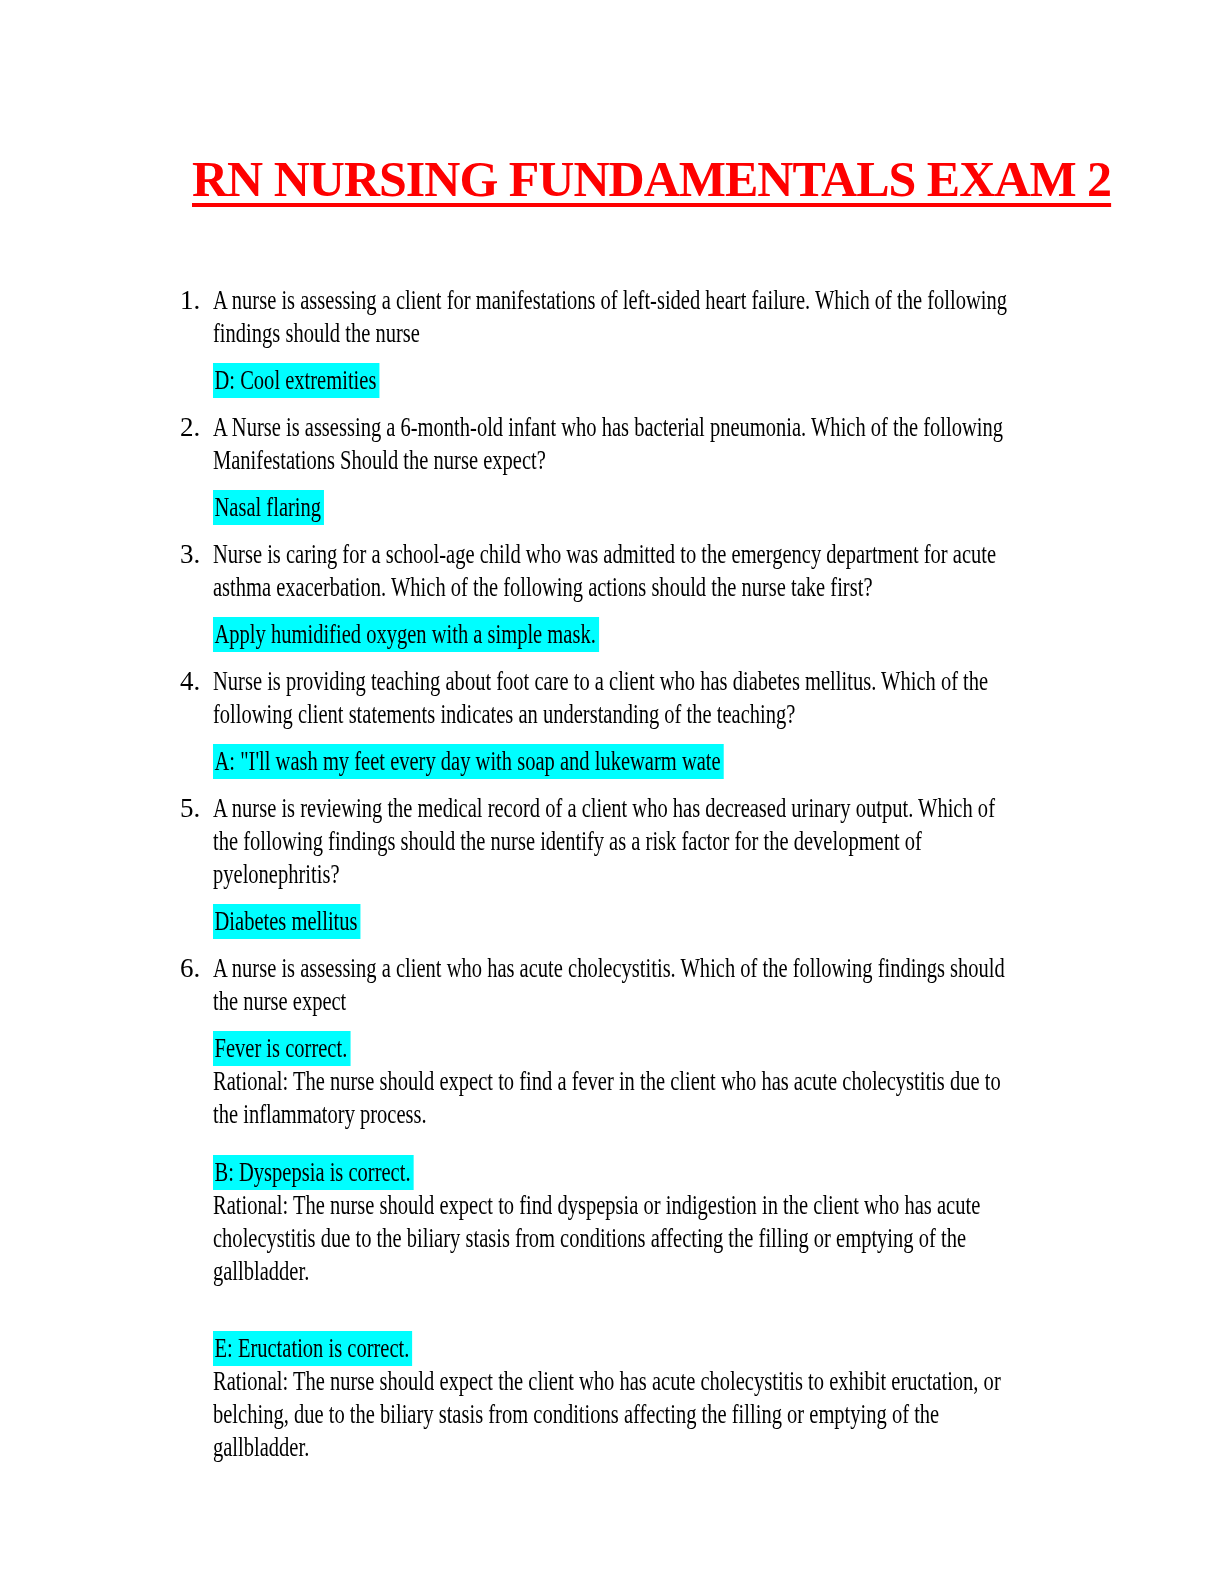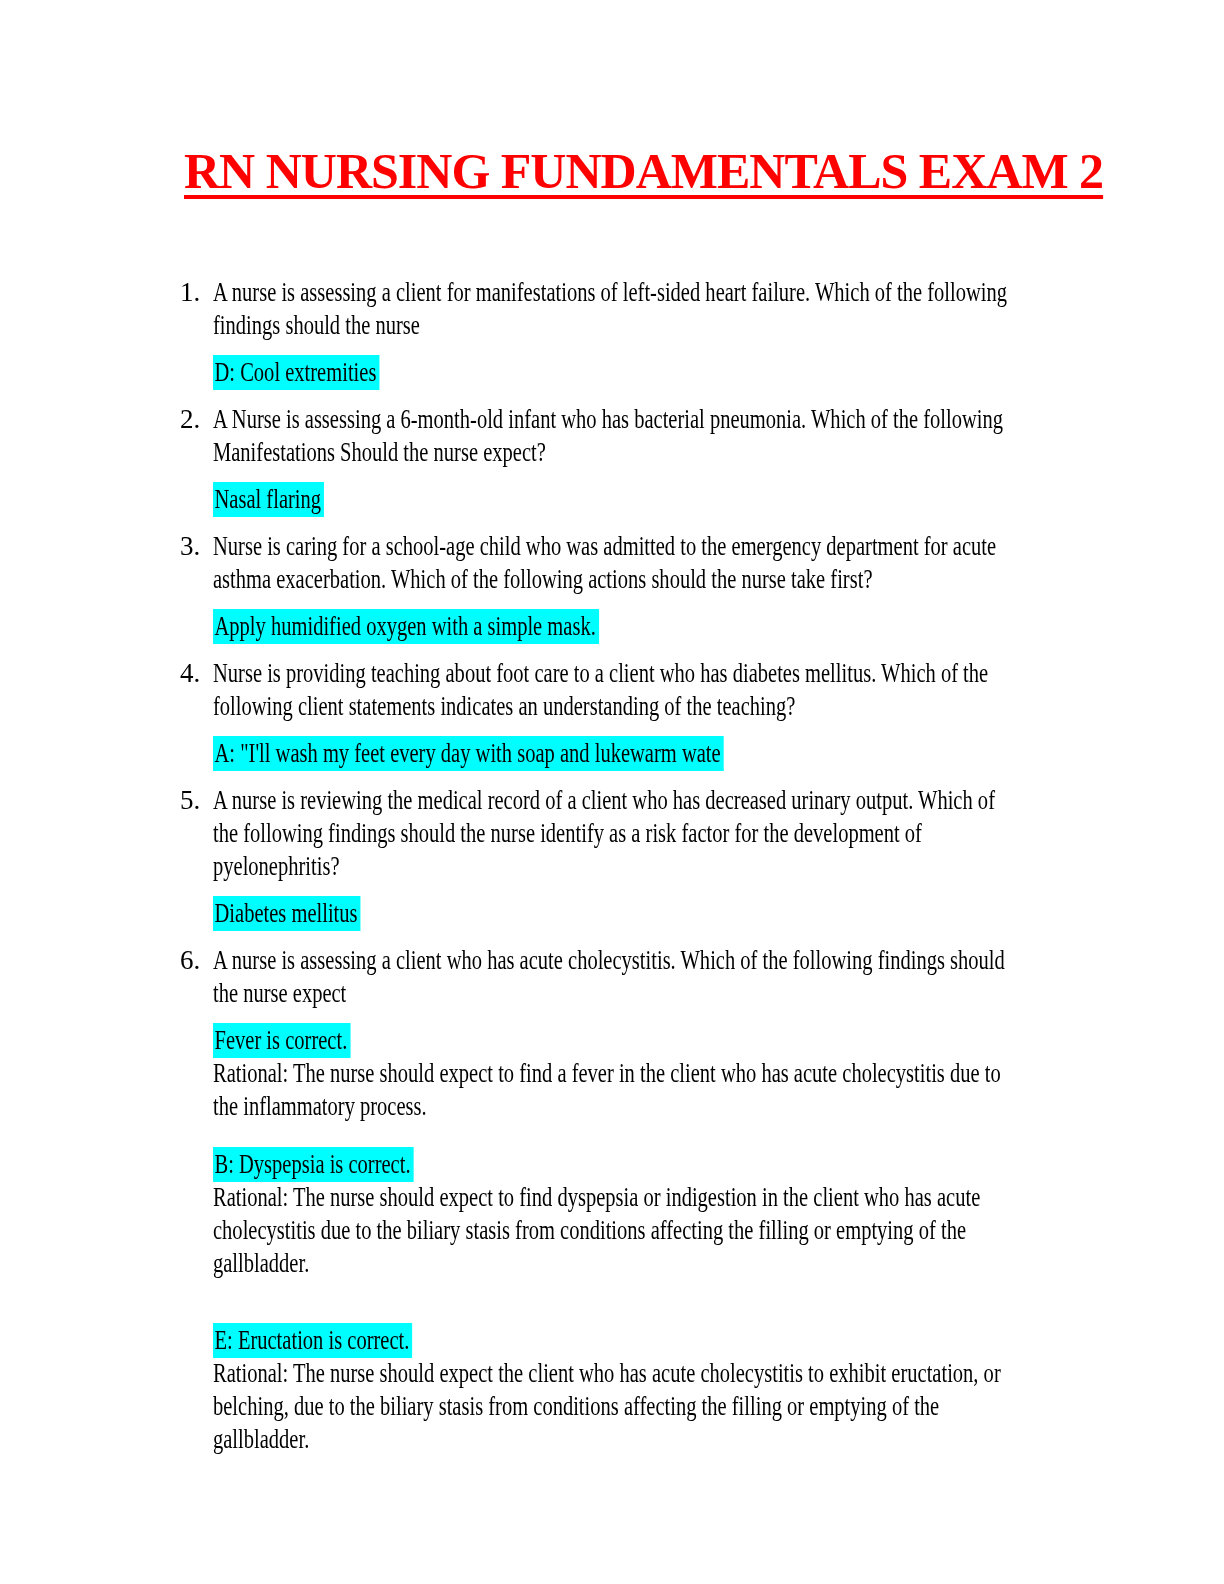--- a/index.html
+++ b/index.html
@@ -11,21 +11,21 @@
     color: var(--text-color, #000000);
     overflow: hidden;
   }
   .page {
     box-sizing: border-box;
     width: 1224px;
     height: 1584px;
     padding: 138px 150px 40px 180px;
   }
   .doc-title {
-    margin: 4px;
+    margin: 12px;
     text-align: center;
     font-size: 50px;
     line-height: 58px;
     font-weight: bold;
     color: var(--title-color, #fe0000);
     text-decoration: underline;
     text-decoration-thickness: 4px;
     text-underline-offset: 7px;
     letter-spacing: -1px;
     white-space: nowrap;

